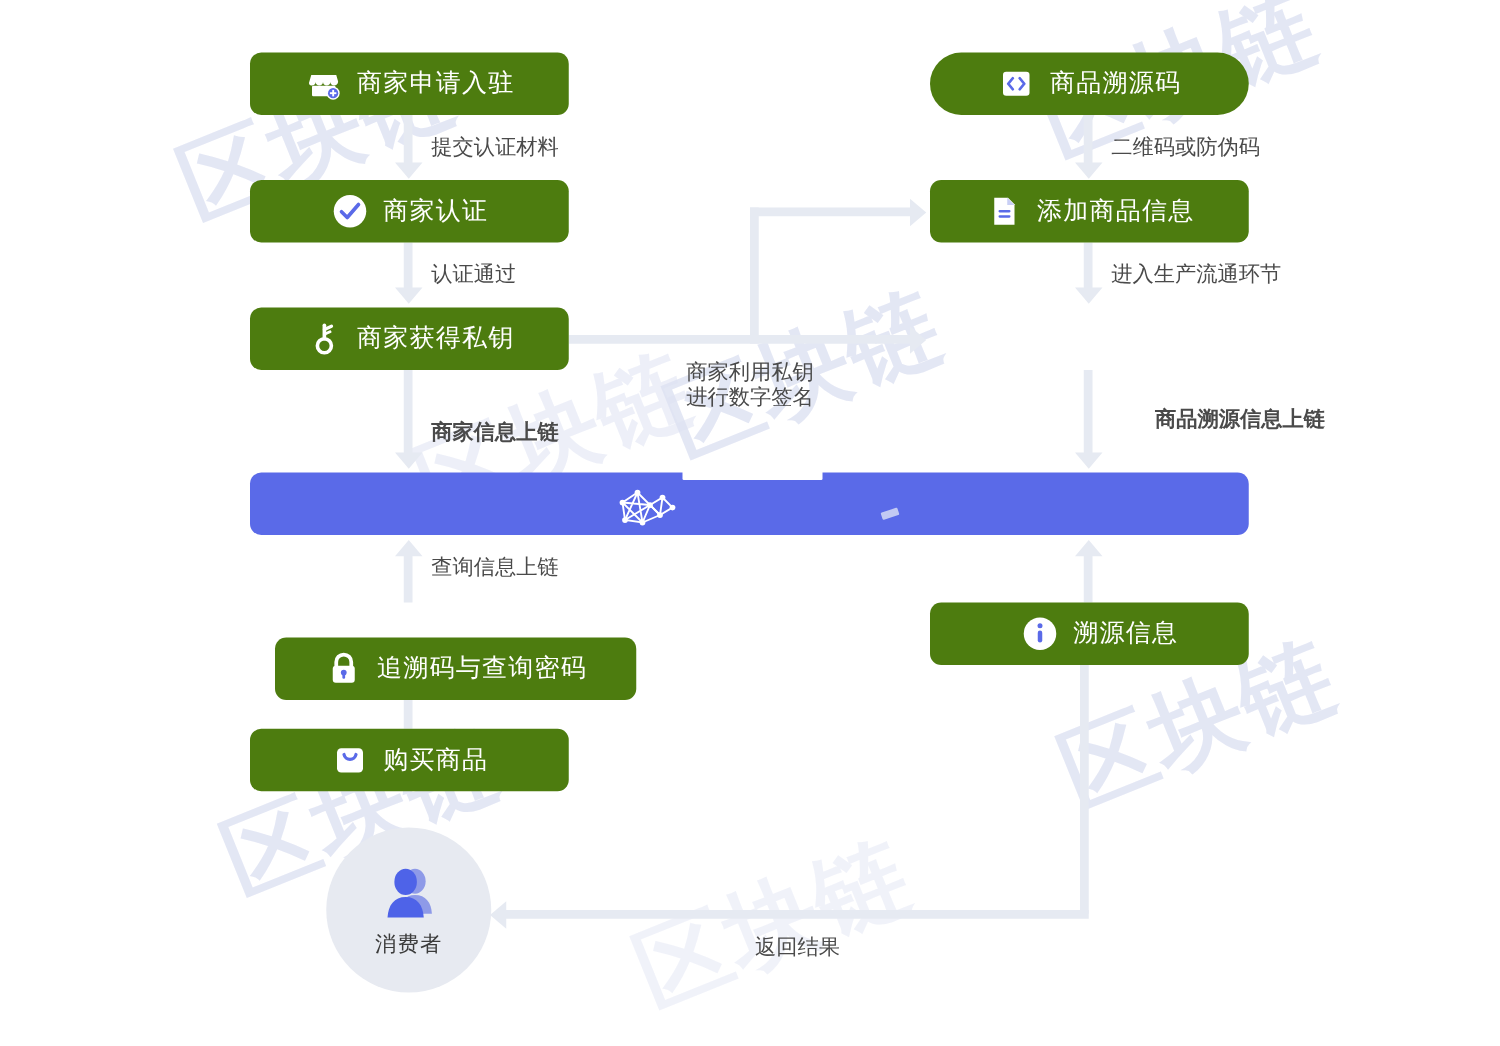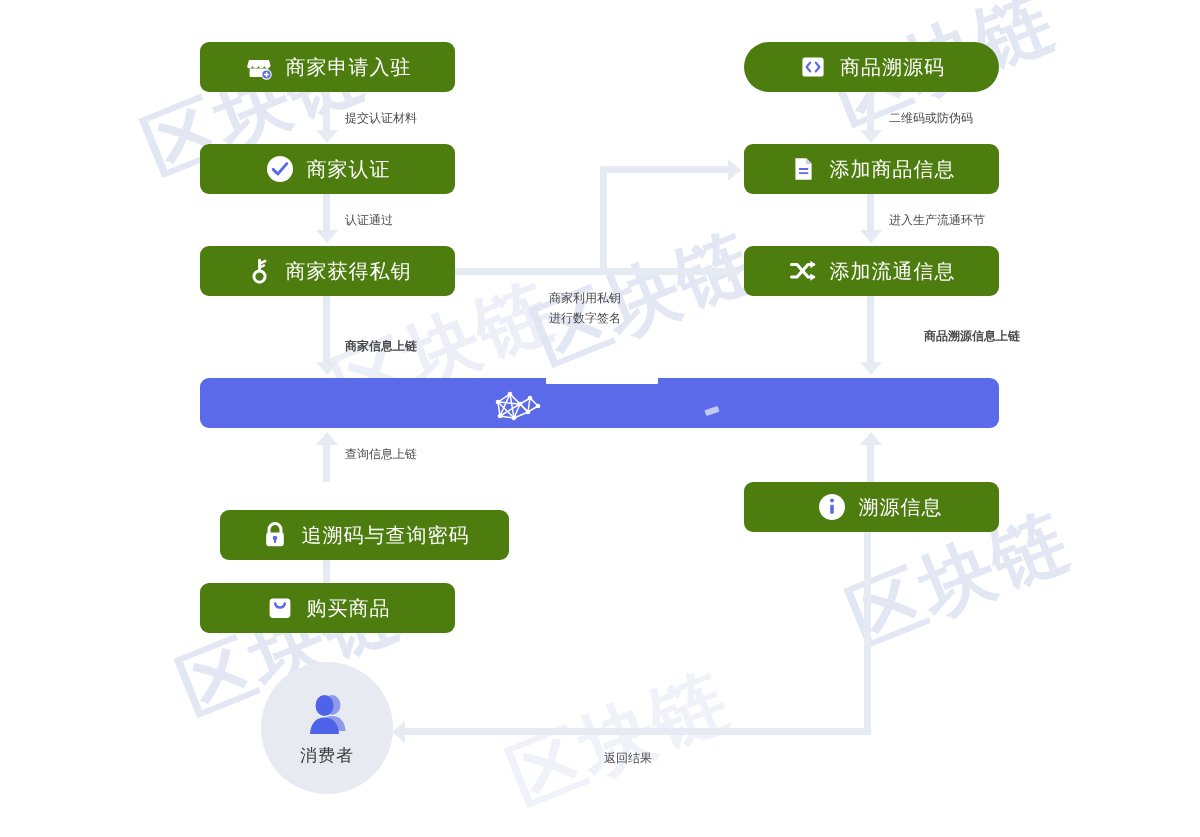--- a/index.html
+++ b/index.html
@@ -119,21 +119,21 @@
   }
   .smudge {
     position: absolute;
     z-index: 4;
   }
 
   
   .elabel {
     position: absolute;
     color: #4a4a4a;
-    font-size: 12px;
+    font-size: 17px;
     line-height: 20px;
     white-space: nowrap;
     z-index: 2;
   }
 
   
   .consumer {
     position: absolute;
     width: 132px;
     height: 132px;
@@ -295,31 +295,20 @@
       <svg width="28" height="28" viewBox="0 0 28 28">
         <path d="M6.4 3.2 L17.4 3.2 L22.6 8.4 L22.6 24.8 L6.4 24.8 Z" fill="#ffffff"></path>
         <path d="M16.8 3.2 L16.8 9.0 L22.6 9.0 Z" fill="#c9cff5"></path>
         <rect x="9.8" y="13.0" width="9.6" height="1.9" rx=".9" fill="#5a6ae8"></rect>
         <rect x="9.8" y="17.2" width="9.6" height="1.9" rx=".9" fill="#5a6ae8"></rect>
       </svg>
     </span>
     <span class="label">添加商品信息</span>
   </div>
 
-  <div class="node" style="left:744px; top:246px; width:255px; height:50px;">
-    <span class="ico">
-      <svg width="30" height="30" viewBox="0 0 30 30">
-        <path d="M3.5 8.5 L9 8.5 L20 21 L25.5 21" fill="none" stroke="#ffffff" stroke-width="3.2" stroke-linecap="round" stroke-linejoin="round"></path>
-        <path d="M3.5 21 L9 21 L20 8.5 L25.5 8.5" fill="none" stroke="#ffffff" stroke-width="3.2" stroke-linecap="round" stroke-linejoin="round"></path>
-        <path d="M22.4 4.8 L27.6 8.5 L22.4 12.2 Z" fill="#ffffff"></path>
-        <path d="M22.4 17.3 L27.6 21 L22.4 24.7 Z" fill="#ffffff"></path>
-      </svg>
-    </span>
-    <span class="label">添加流通信息</span>
-  </div>
 
   <div class="node" style="left:744px; top:482px; width:255px; height:50px;padding-left:16px;">
     <span class="ico">
       <svg width="28" height="28" viewBox="0 0 28 28">
         <circle cx="14" cy="14" r="13" fill="#ffffff"></circle>
         <circle cx="14" cy="7.6" r="2.0" fill="#5a6ae8"></circle>
         <rect x="12.2" y="11.4" width="3.6" height="9.6" rx="1.8" fill="#5a6ae8"></rect>
       </svg>
     </span>
     <span class="label">溯源信息</span>

